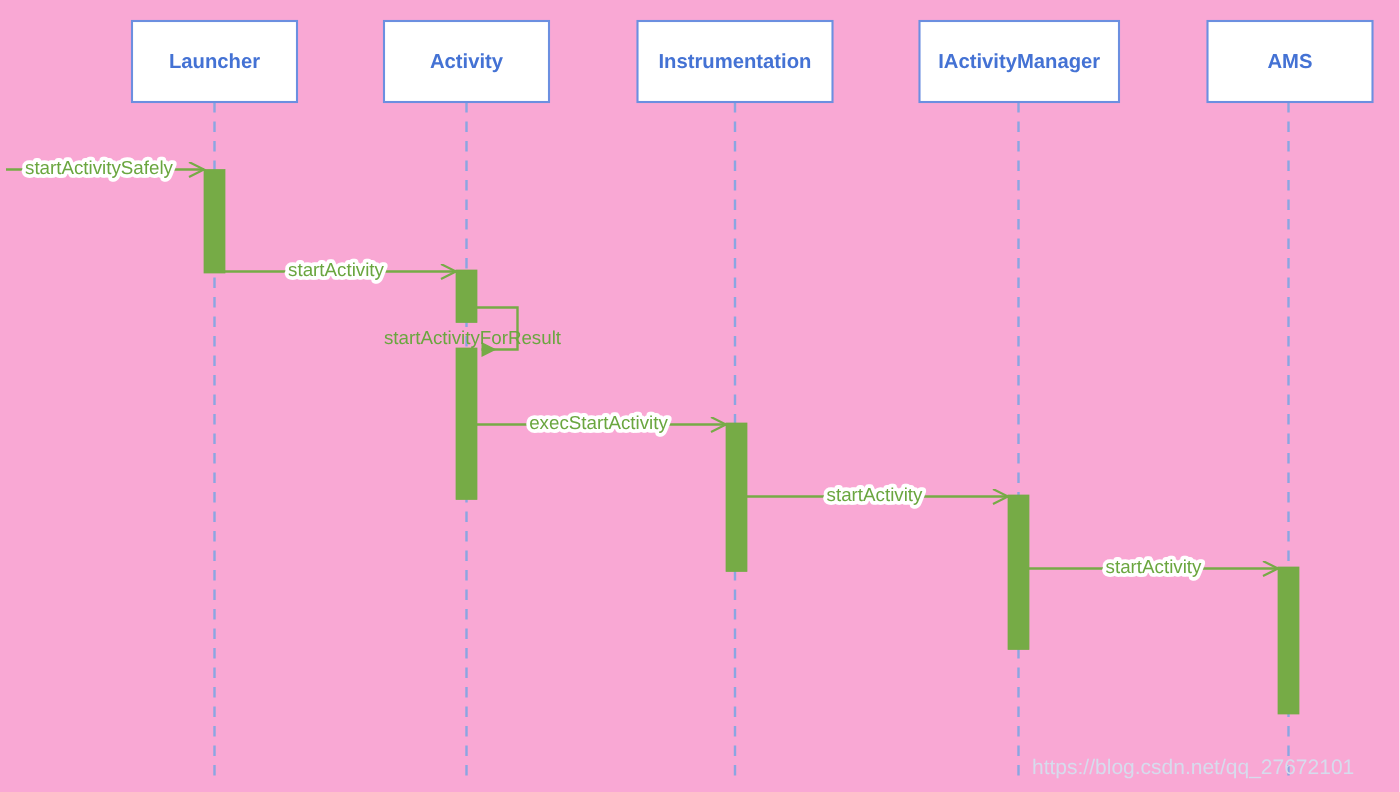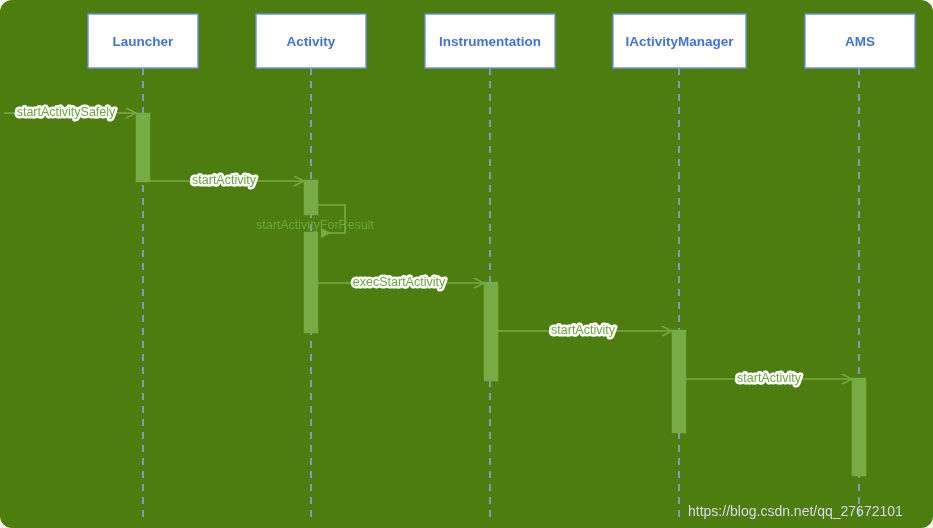--- a/index.html
+++ b/index.html
@@ -11,22 +11,21 @@
   body {
     width: 933px;
     height: 528px;
     font-family: "Liberation Sans", sans-serif;
     overflow: hidden;
   }
   #diagram-root {
     position: relative;
     width: 933px;
     height: 528px;
-    background: #4d7c0f;
-    border-radius: 12px;
+    background: #f9a8d4;
   }
   #diagram-svg {
     position: absolute;
     top: 0;
     left: 0;
     width: 933px;
     height: 528px;
   }
   .participant-label {
     font-family: "Liberation Sans", sans-serif;

